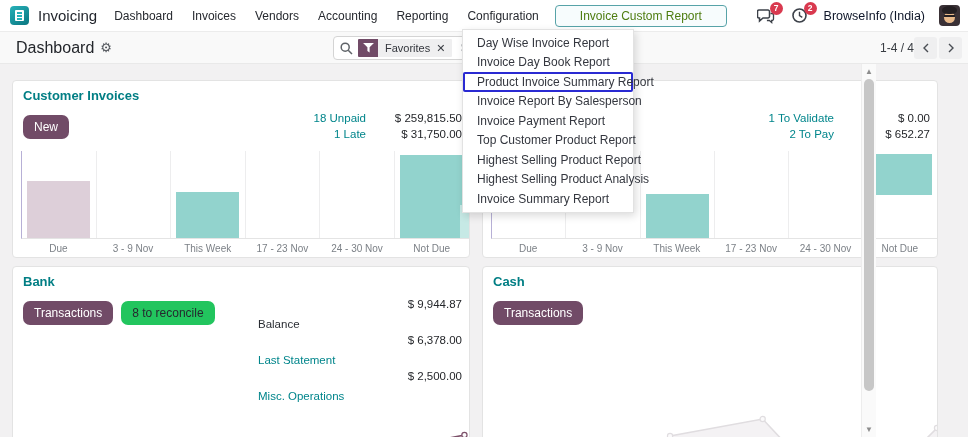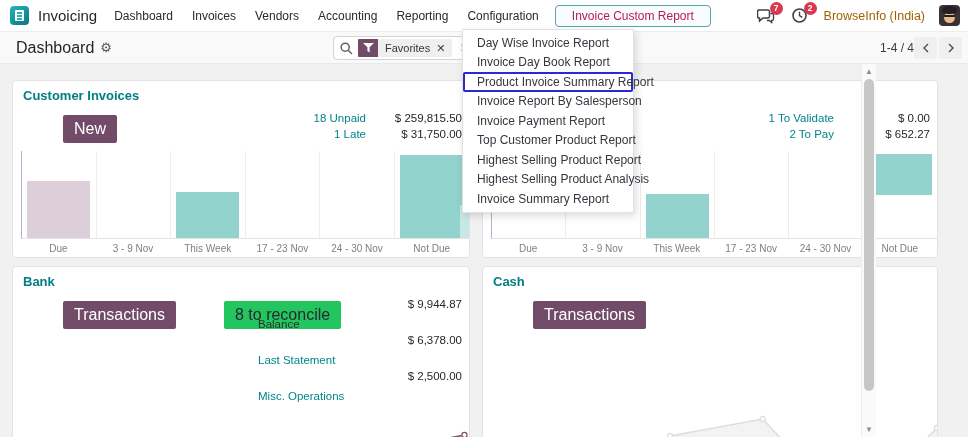--- a/index.html
+++ b/index.html
@@ -10,28 +10,28 @@
   .navbar { position:absolute; left:0; top:0; width:968px; height:32px; background:#fff;
             border-bottom:1px solid #ececec; display:flex; align-items:center; padding:0 8px 0 10px; z-index:30; }
   .app-icon { width:19px; height:19px; border-radius:4px; background:linear-gradient(145deg,#27b1b9,#0a7680);
               position:relative; flex:0 0 auto; }
   .app-icon::after { content:""; position:absolute; left:5px; top:4px; width:9px; height:11px; background:#fff; border-radius:1px; }
   .app-icon::before { content:""; position:absolute; left:7px; top:6px; width:5px; height:1.5px; background:#27b1b9; z-index:1;
                       box-shadow:0 3px 0 #27b1b9, 0 6px 0 #27b1b9; }
   .app-name { font-size:15px; color:#1f232a; margin:0 14px 0 9px; font-weight:500; }
   .nav-menu { display:flex; align-items:center; gap:13px; }
   .nav-item { font-size:12px; color:#26292f; padding:4px 3px; cursor:pointer; white-space:nowrap; }
-  .menu-open-btn { margin-left:13px; font-size:12px; color:#be185d; background:#f7fcfd;
-                   border:1px solid #57a3a8; border-radius:4px; padding:3px 16px; white-space:nowrap; cursor:pointer; }
+  .menu-open-btn { margin-left:13px; font-size:12px; color:#4d7c0f; background:#f7fcfd;
+                   border:1px solid #57a3a8; border-radius:4px; padding:3px 24px; white-space:nowrap; cursor:pointer; }
   .nav-spacer { flex:1; }
   .systray { display:flex; align-items:center; gap:14px; }
   .tray-icon { position:relative; width:20px; height:20px; display:flex; align-items:center; justify-content:center; cursor:pointer; }
   .badge { position:absolute; top:-4px; right:-7px; min-width:13px; height:13px; border-radius:8px; background:#d9394f;
            color:#fff; font-size:8.5px; font-weight:700; display:flex; align-items:center; justify-content:center; padding:0 3px; }
-  .user-name { font-size:12.5px; color:#a16207; white-space:nowrap; cursor:pointer; }
+  .user-name { font-size:12.5px; color:#0f172a; white-space:nowrap; cursor:pointer; }
   .avatar { width:21px; height:21px; border-radius:4px; background:#3a3136; position:relative; overflow:hidden; cursor:pointer; }
   .avatar .face { position:absolute; left:5px; top:7px; width:11px; height:11px; border-radius:50%; background:#e8b98a; }
   .avatar .hair { position:absolute; left:3px; top:1px; width:15px; height:8px; border-radius:50% 50% 40% 40%; background:#241f22; }
   .avatar .glasses { position:absolute; left:5px; top:10px; width:11px; height:2px; background:#241f22; }
 
   
   .controlbar { position:absolute; left:0; top:32px; width:968px; height:32px; background:#f9f9f9;
                 border-bottom:1px solid #e9e9e9; display:flex; align-items:center; z-index:10; }
   .page-title-wrap { display:flex; align-items:center; gap:6px; margin-left:16px; }
   .page-title { font-size:16px; color:#23262b; font-weight:500; }
@@ -52,21 +52,21 @@
 
   
   .content { position:absolute; left:0; top:64px; width:968px; height:373px; background:#f2f1f2; overflow:hidden; }
   .card { position:absolute; background:#fff; border:1px solid #e3e3e3; border-radius:4px; overflow:hidden;padding-left:29px; }
   .card-ci   { left:12px;  top:16px;  width:458px; height:178px; }
   .card-vb   { left:482px; top:16px;  width:456px; height:178px; }
   .card-bank { left:12px;  top:202px; width:458px; height:250px; }
   .card-cash { left:482px; top:202px; width:456px; height:250px; }
   .card-title { position:absolute; left:10px; top:7px; font-size:13px; font-weight:700; color:#017e84; cursor:pointer; }
   .card-buttons { position:absolute; left:10px; top:34px; display:flex; gap:8px; }
-  .btn { font-size:16px; border:none; border-radius:2px; padding:5px 11px; cursor:pointer; font-weight:500; white-space:nowrap;margin-left:40px; }
+  .btn { font-size:12px; border:none; border-radius:7px; padding:5px 11px; cursor:pointer; font-weight:500; white-space:nowrap; }
   .btn.primary { background:#714b67; color:#fff; }
   .btn.secondary { background:#22c55e; color:#26292f; }
   .stats { position:absolute; top:31px; right:7px; display:grid; grid-template-columns:auto 84px;
            column-gap:12px; row-gap:4px; font-size:11.5px; }
   .stat-label { text-align:right; color:#01858b; cursor:pointer; white-space:nowrap; }
   .stat-label.plain { color:#2a2d33; cursor:default; }
   .stats.left-labels { grid-template-columns:108px 84px; }
   .stats.left-labels .stat-label { text-align:left;margin-top:20px; }
   .stat-value { text-align:right; color:#24262a; }
 

